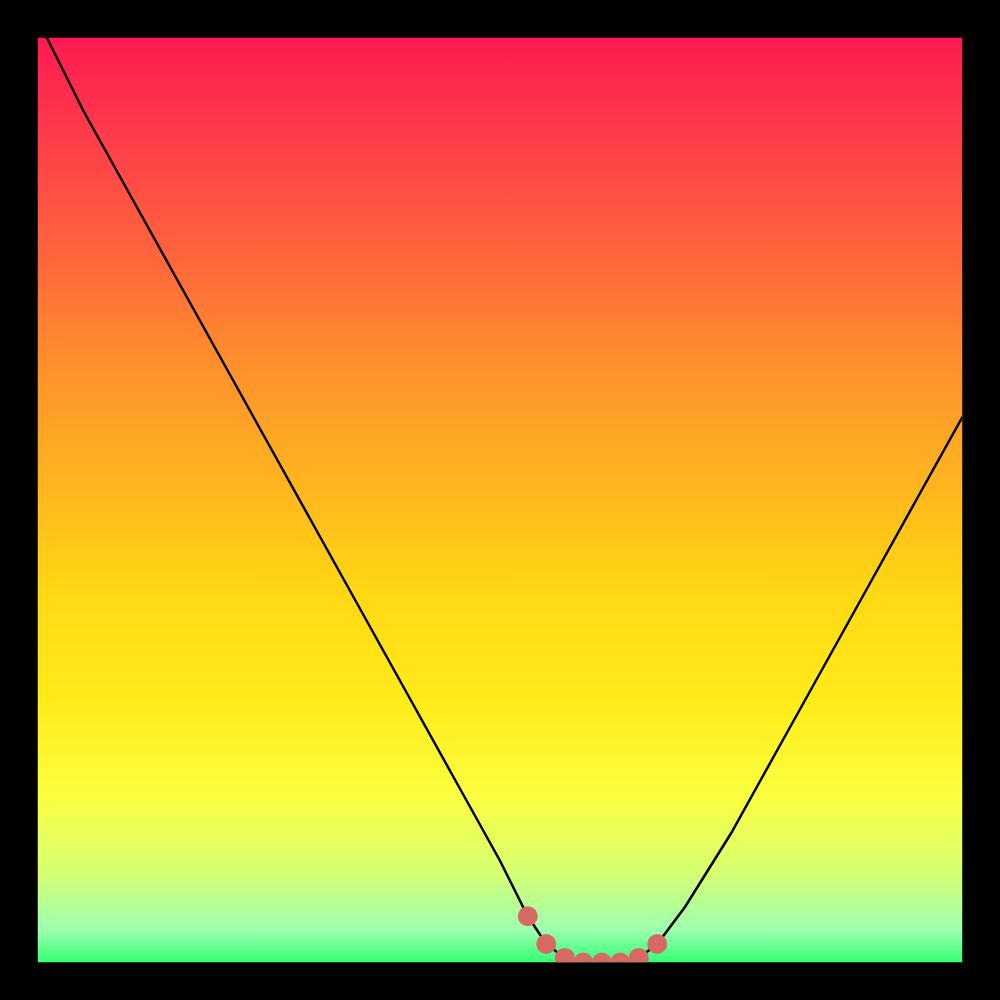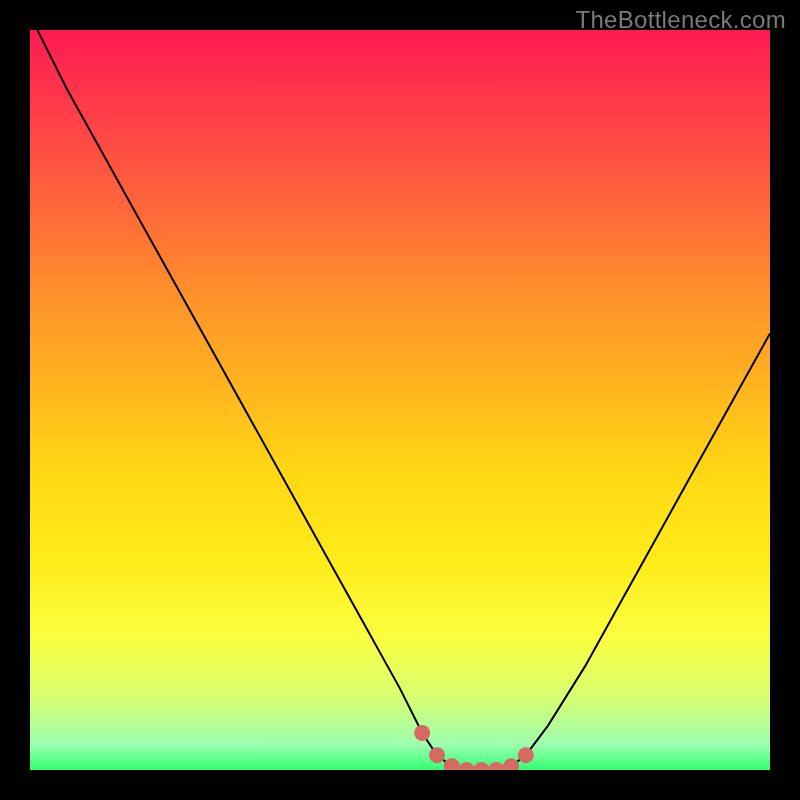--- a/index.html
+++ b/index.html
@@ -66,21 +66,20 @@
   }
   .markers circle {
     fill: #d66a63;
     stroke: none;
   }
 </style>
 </head>
 <body>
 
 <div class="stage">
-  <div class="watermark">TheBottleneck.com</div>
 
   <div class="plot-area">
     <div class="gradient"></div>
     <svg class="curve" viewBox="0 0 740 740" preserveAspectRatio="none">
       <path class="curve-path" d="M7.4 0.0 L37.0 59.2 L74.0 125.8 L111.0 192.4 L148.0 259.0 L185.0 325.6 L222.0 392.2 L259.0 458.8 L296.0 525.4 L333.0 592.0 L370.0 658.6 L392.2 703.0 L407.0 725.2 L421.8 736.3 L436.6 740.0 L451.4 740.0 L466.2 740.0 L481.0 736.3 L495.8 725.2 L518.0 695.6 L555.0 636.4 L592.0 569.8 L629.0 503.2 L666.0 436.6 L703.0 370.0 L740.0 303.4"></path>
       <g class="markers">
           <circle cx="392.2" cy="703.0" r="8"></circle>
           <circle cx="407.0" cy="725.2" r="8"></circle>
           <circle cx="421.8" cy="736.3" r="8"></circle>
           <circle cx="436.6" cy="740.0" r="8"></circle>

